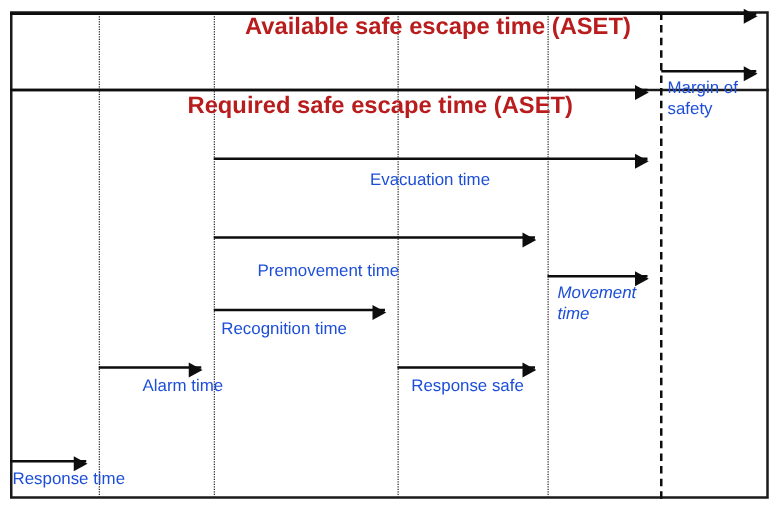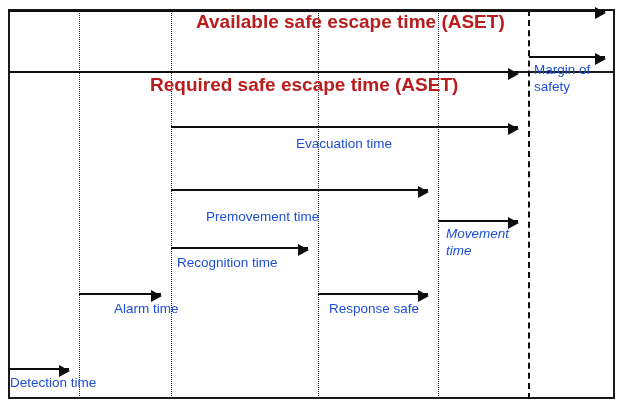--- a/index.html
+++ b/index.html
@@ -103,15 +103,15 @@
       <div class="arrow" style="left: 438px; top: 220px; width: 80px;"></div>
       <div class="label" style="left: 446px; top: 225px; font-style: italic;">Movement
 time</div>
       <div class="arrow" style="left: 171px; top: 247px; width: 137px;"></div>
       <div class="label" style="left: 177px; top: 254px;">Recognition time</div>
       <div class="arrow" style="left: 79px; top: 293px; width: 82px;"></div>
       <div class="label" style="left: 86px; top: 300px; margin-left: 28px;">Alarm time</div>
       <div class="arrow" style="left: 318px; top: 293px; width: 110px;"></div>
       <div class="label" style="left: 329px; top: 300px;">Response safe</div>
       <div class="arrow" style="left: 8px; top: 368px; width: 61px;"></div>
-      <div class="label" style="left: 10px; top: 374px;">Detection time</div>
+      <div class="label" style="left: 10px; top: 374px;">Response time</div>
     </div>
 </div>
 
 </body></html>

